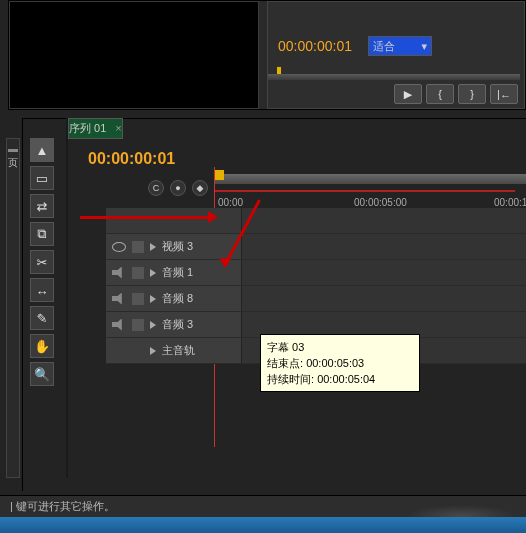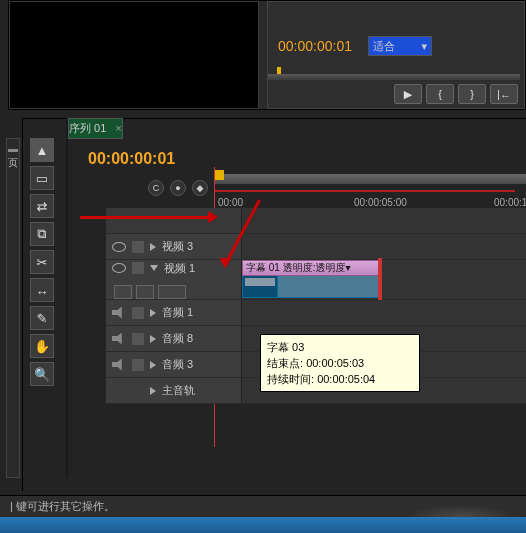--- a/index.html
+++ b/index.html
@@ -165,45 +165,20 @@
     <div class="thead">
       <span class="eye"></span>
       <span class="lock"></span>
       <span class="tri"></span>
       <span class="tname">视频 3</span>
     </div>
     <div class="tcontent"></div>
   </div>
 
 
-  <div class="track big">
-    <div class="thead" style="flex-direction:column;align-items:flex-start;justify-content:center">
-      <div style="display:flex;gap:6px;align-items:center">
-        <span class="eye"></span>
-        <span class="lock"></span>
-        <span class="tri down"></span>
-        <span class="tname">视频 1</span>
-      </div>
-      <div class="sub-controls" style="margin-top:3px;margin-left:2px">
-        <span class="sb"></span>
-        <span class="sb"></span>
-        <span class="sb" style="width:28px"></span>
-      </div>
-    </div>
-    <div class="tcontent">
-      <div class="clip">
-        <div class="clip-head">字幕 01 透明度:透明度▾</div>
-        <div class="clip-body">
-          <div class="clip-thumb"></div>
-          <div class="clip-rest"></div>
-        </div>
-        <div class="clip-sel"></div>
-      </div>
-    </div>
-  </div>
 
   <div class="track">
     <div class="thead">
       <span class="spk"></span>
       <span class="lock"></span>
       <span class="tri"></span>
       <span class="tname">音频 1</span>
     </div>
     <div class="tcontent"></div>
   </div>

